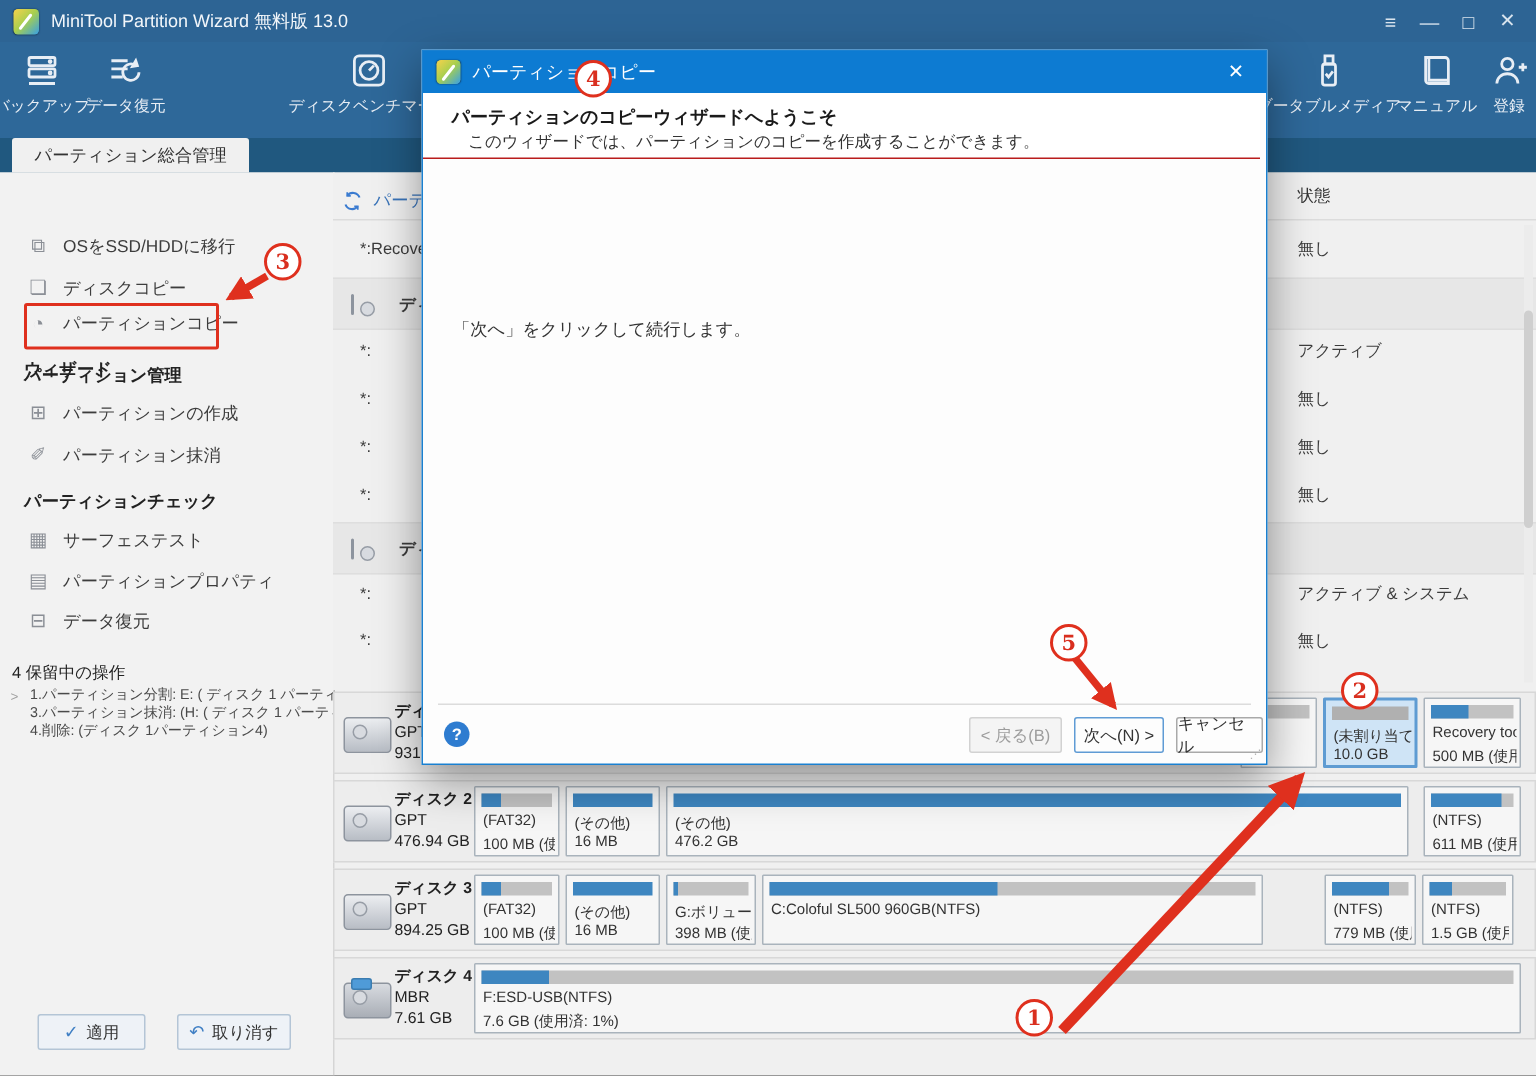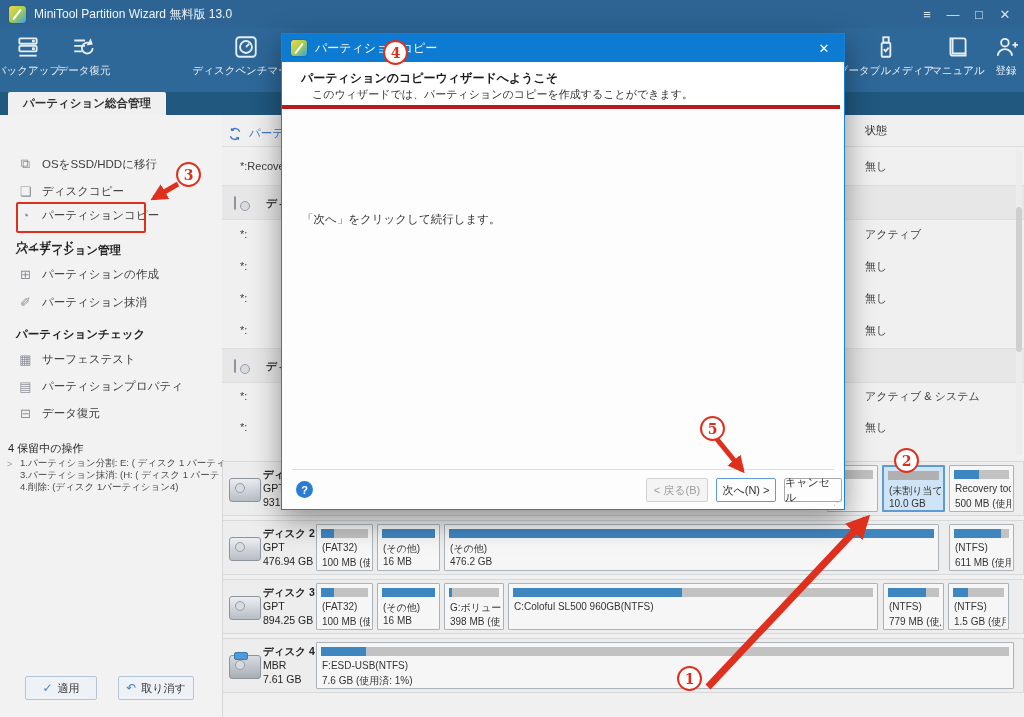--- a/index.html
+++ b/index.html
@@ -16,21 +16,21 @@
   .win-controls{margin-left:auto;display:flex;align-items:center;gap:4px;padding-right:8px;}
   .win-controls span{display:inline-block;width:22px;text-align:center;font-size:13px;color:#d9e4ee;cursor:default;}
   
   .toolbar{position:absolute;left:0;top:28px;width:1024px;height:64px;background:#2e6899;}
   .titem{position:absolute;top:6px;width:76px;display:flex;flex-direction:column;align-items:center;color:#e8eef5;}
   .titem svg{width:26px;height:26px;margin-bottom:4px;}
   .titem .tlabel{font-size:10.5px;white-space:nowrap;}
   
   .tabrow{position:absolute;left:0;top:92px;width:1024px;height:23px;background:#20587f;}
   .tab{position:absolute;left:8px;bottom:0;height:23px;padding:0 15px;background:#f0f0f0;color:#333;
-       font-size:11.5px;font-weight:bold;display:flex;align-items:center;border-radius:2px 2px 0 0;}
+       font-size:11.5px;font-weight:normal;display:flex;align-items:center;border-radius:2px 2px 0 0;}
   
   .sidebar{position:absolute;left:0;top:115px;width:222px;height:602px;background:#f2f2f2;border-right:1px solid #d5d5d5;}
   .sec-title{position:absolute;left:16px;font-size:11.5px;font-weight:bold;color:#222;white-space:nowrap;}
   .sitem{position:absolute;left:18px;display:flex;align-items:center;gap:9px;color:#3d3d3d;font-size:11.5px;white-space:nowrap;cursor:pointer;}
   .sitem .ico{width:15px;color:#8b8f96;font-size:13px;text-align:center;}
   .pend-title{position:absolute;left:8px;font-size:11px;font-weight:normal;color:#222;}
   .pend-item{position:absolute;left:20px;font-size:9.5px;color:#4a4a4a;white-space:nowrap;}
   .pend-chevron{position:absolute;left:7px;color:#a0a0a0;font-size:9px;}
   .bbtn{position:absolute;height:22px;background:#eef2f7;border:1px solid #b4c5d6;border-radius:2px;
         display:flex;align-items:center;justify-content:center;gap:5px;font-size:11px;color:#333;cursor:pointer;}
@@ -66,21 +66,21 @@
   .pfill{height:100%;background:#3e86c0;}
   .pl1{position:absolute;left:5px;top:17px;font-size:10px;color:#333;white-space:nowrap;overflow:hidden;right:2px;}
   .pl2{position:absolute;left:5px;top:31px;font-size:10px;color:#333;white-space:nowrap;overflow:hidden;right:2px;}
   
   .dialog{position:absolute;left:281px;top:33px;width:562px;height:475px;background:#fdfdfd;
           border:1px solid #1a80d0;box-shadow:0 10px 28px rgba(0,0,0,.4);z-index:10;}
   .dtitle{position:absolute;left:0;top:0;right:0;height:28px;background:#0d7bd2;color:#fff;
           display:flex;align-items:center;font-size:12px;}
   .dtitle .applogo{width:16px;height:16px;margin:0 8px 0 9px;}
   .dclose{margin-left:auto;width:40px;text-align:center;font-size:13px;color:#fff;cursor:pointer;}
-  .dhead{position:absolute;left:0;top:28px;right:4px;height:43px;background:#fff;border-bottom:4px solid #b91c1c;}
+  .dhead{position:absolute;left:0;top:28px;right:4px;height:43px;background:#fff;border-bottom:1px solid #b91c1c;}
   .dheading{position:absolute;left:19px;top:8px;font-size:12px;font-weight:bold;color:#1a1a1a;}
   .dsub{position:absolute;left:30px;top:25px;font-size:11px;color:#333;}
   .dbody-text{position:absolute;left:20px;top:178px;font-size:11.5px;color:#333;}
   .dfoot-line{position:absolute;left:10px;right:10px;top:435px;height:1px;background:#dcdcdc;}
   .helpico{position:absolute;left:14px;top:447px;width:17px;height:17px;border-radius:50%;background:#2e7cd0;
            color:#fff;font-size:11px;font-weight:bold;display:flex;align-items:center;justify-content:center;}
   .dlink{position:absolute;left:39px;top:450px;font-size:11px;color:#2e6fd0;text-decoration:underline;cursor:pointer;white-space:nowrap;}
   .dbtn{position:absolute;top:444px;height:24px;font-size:11px;display:flex;align-items:center;justify-content:center;
         background:#fdfdfd;border:1px solid #a9a9a9;border-radius:2px;color:#333;cursor:pointer;box-sizing:border-box;}
   .dbtn.disabled{color:#9d9d9d;background:#f4f4f4;border-color:#d2d2d2;}
@@ -356,21 +356,21 @@
       <div class="pl1">(その他)</div>
       <div class="pl2">16 MB</div>
     </div>
     <div class="pbox" style="left:221px;width:60px;">
       <div class="pbar">
           <div class="pfill" style="width:5%"></div>
         </div>
       <div class="pl1">G:ボリューム(N</div>
       <div class="pl2">398 MB (使用</div>
     </div>
-    <div class="pbox" style="left:285px;width:370px;">
+    <div class="pbox" style="left:285px;width:334px;">
       <div class="pbar">
           <div class="pfill" style="width:47%"></div>
         </div>
       <div class="pl1">C:Coloful SL500 960GB(NTFS)</div>
     </div>
     <div class="pbox" style="left:660px;width:61px;">
       <div class="pbar">
           <div class="pfill" style="width:75%"></div>
         </div>
       <div class="pl1">(NTFS)</div>

